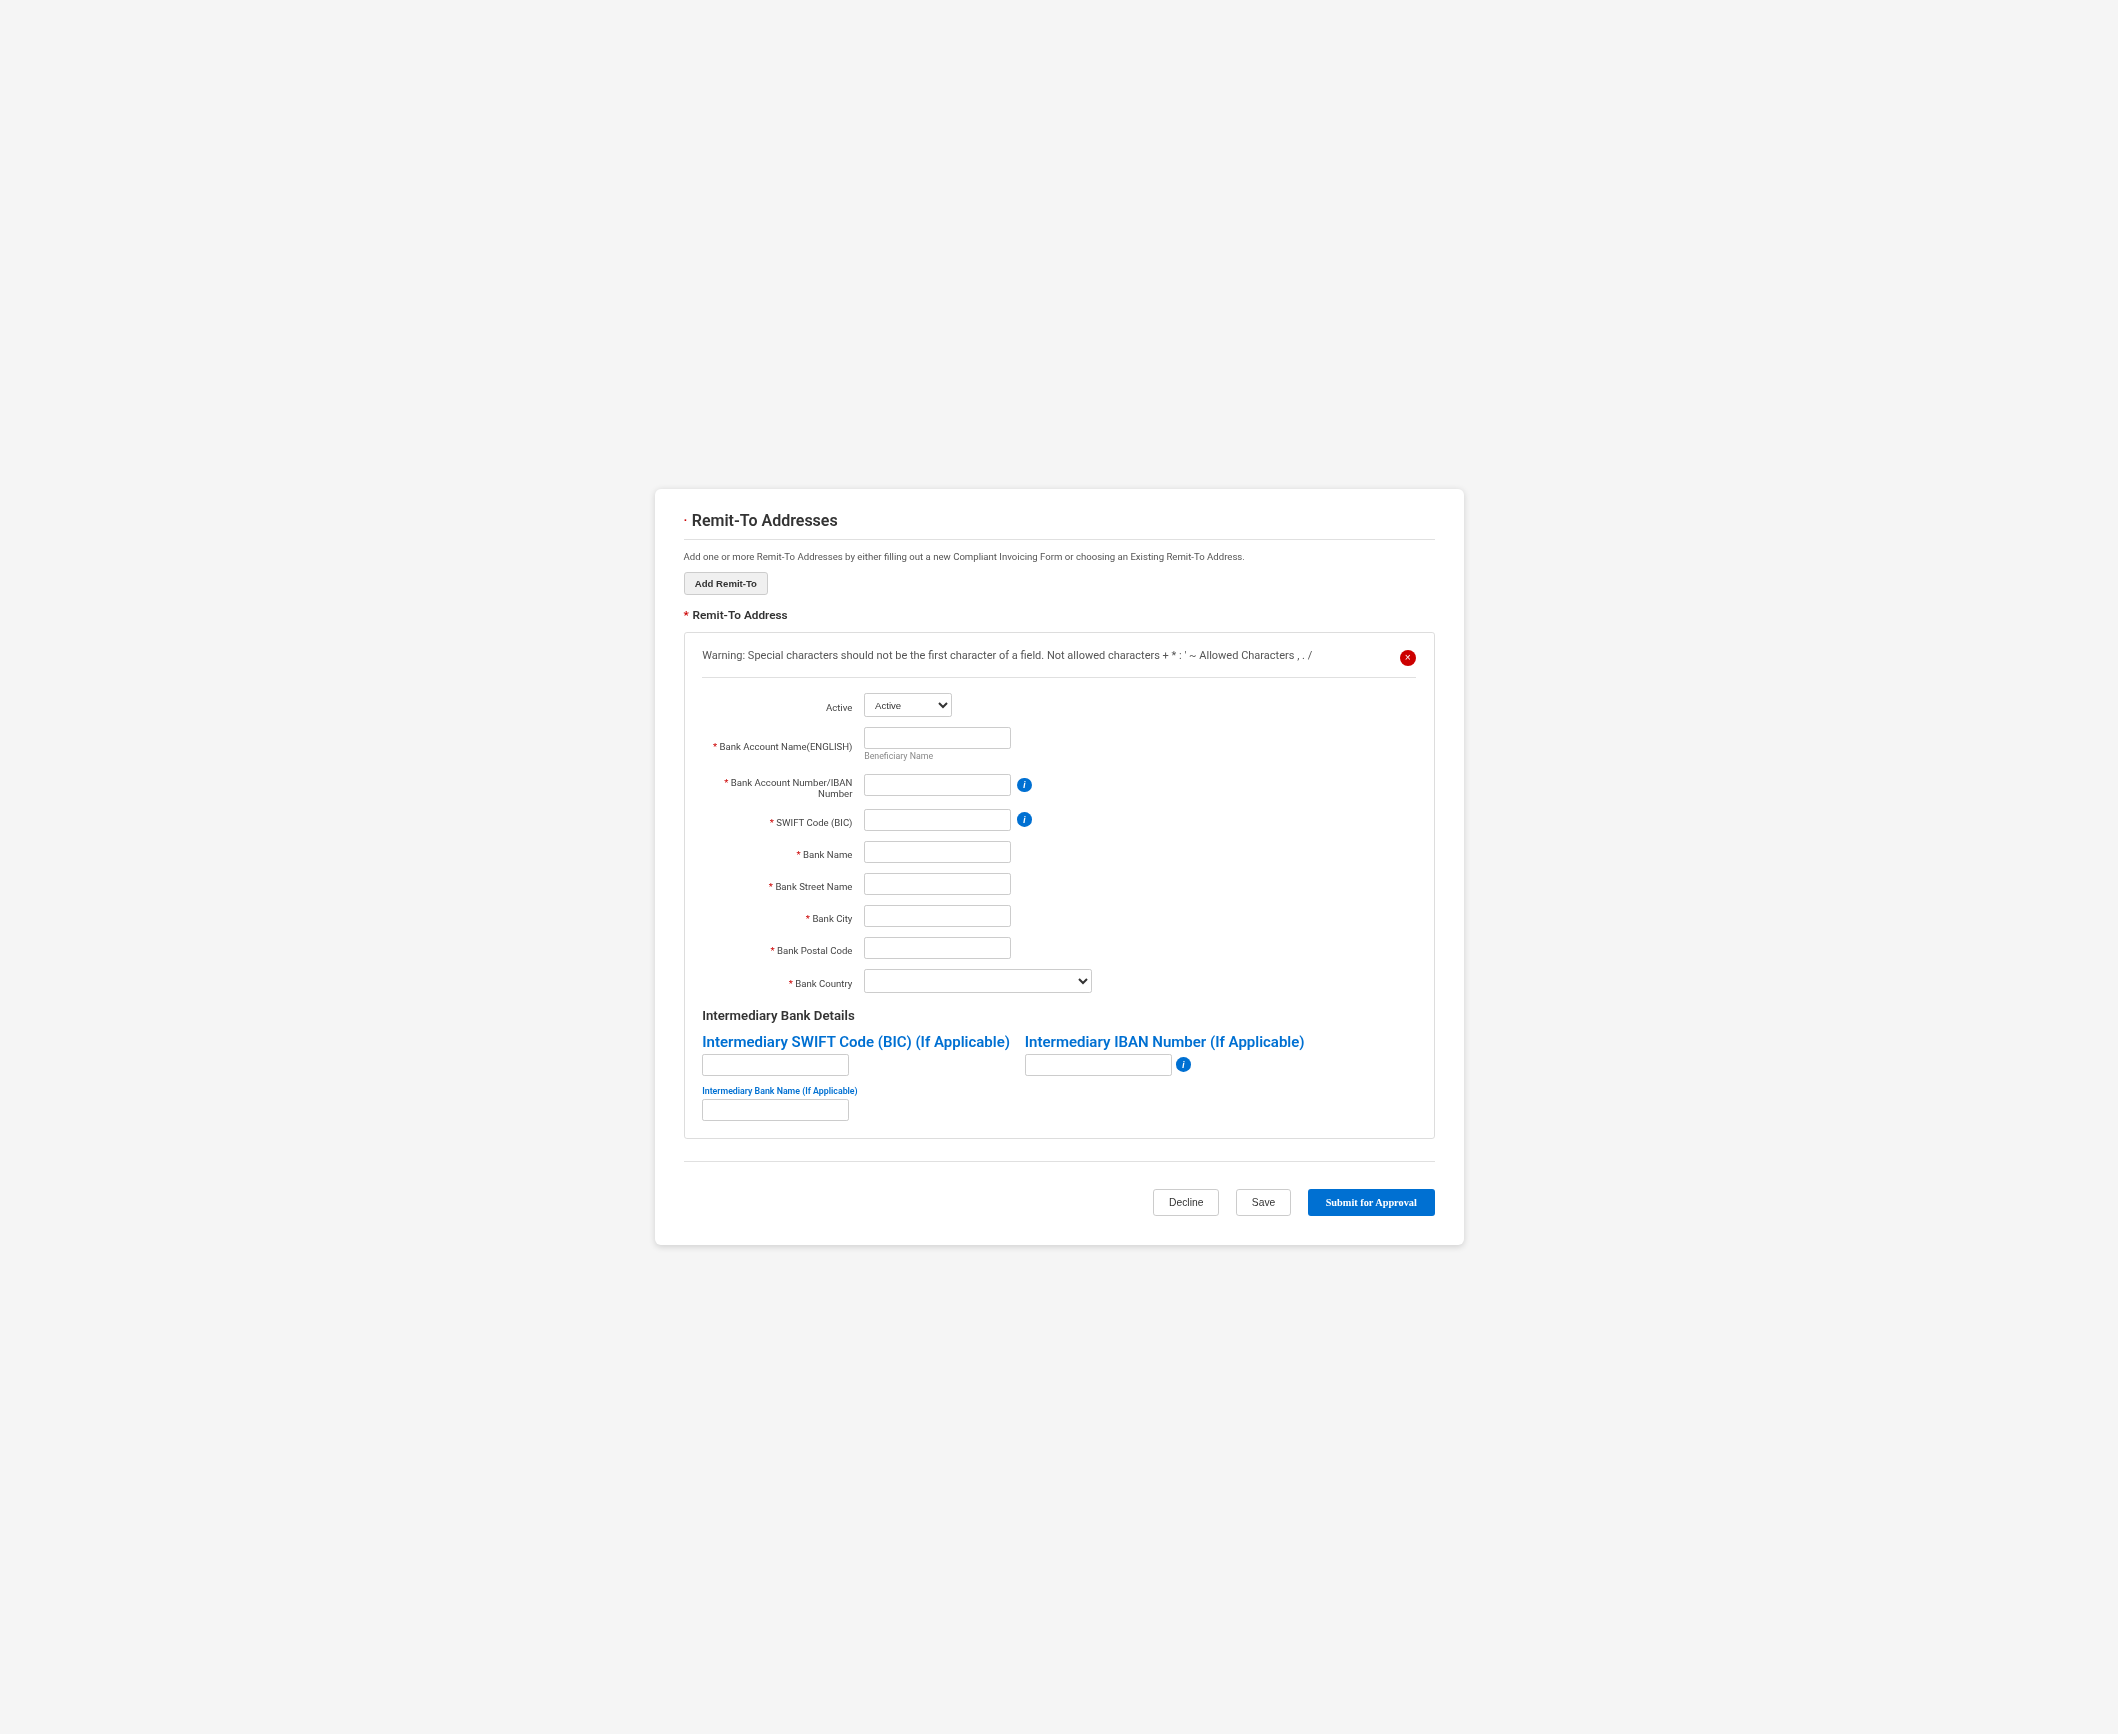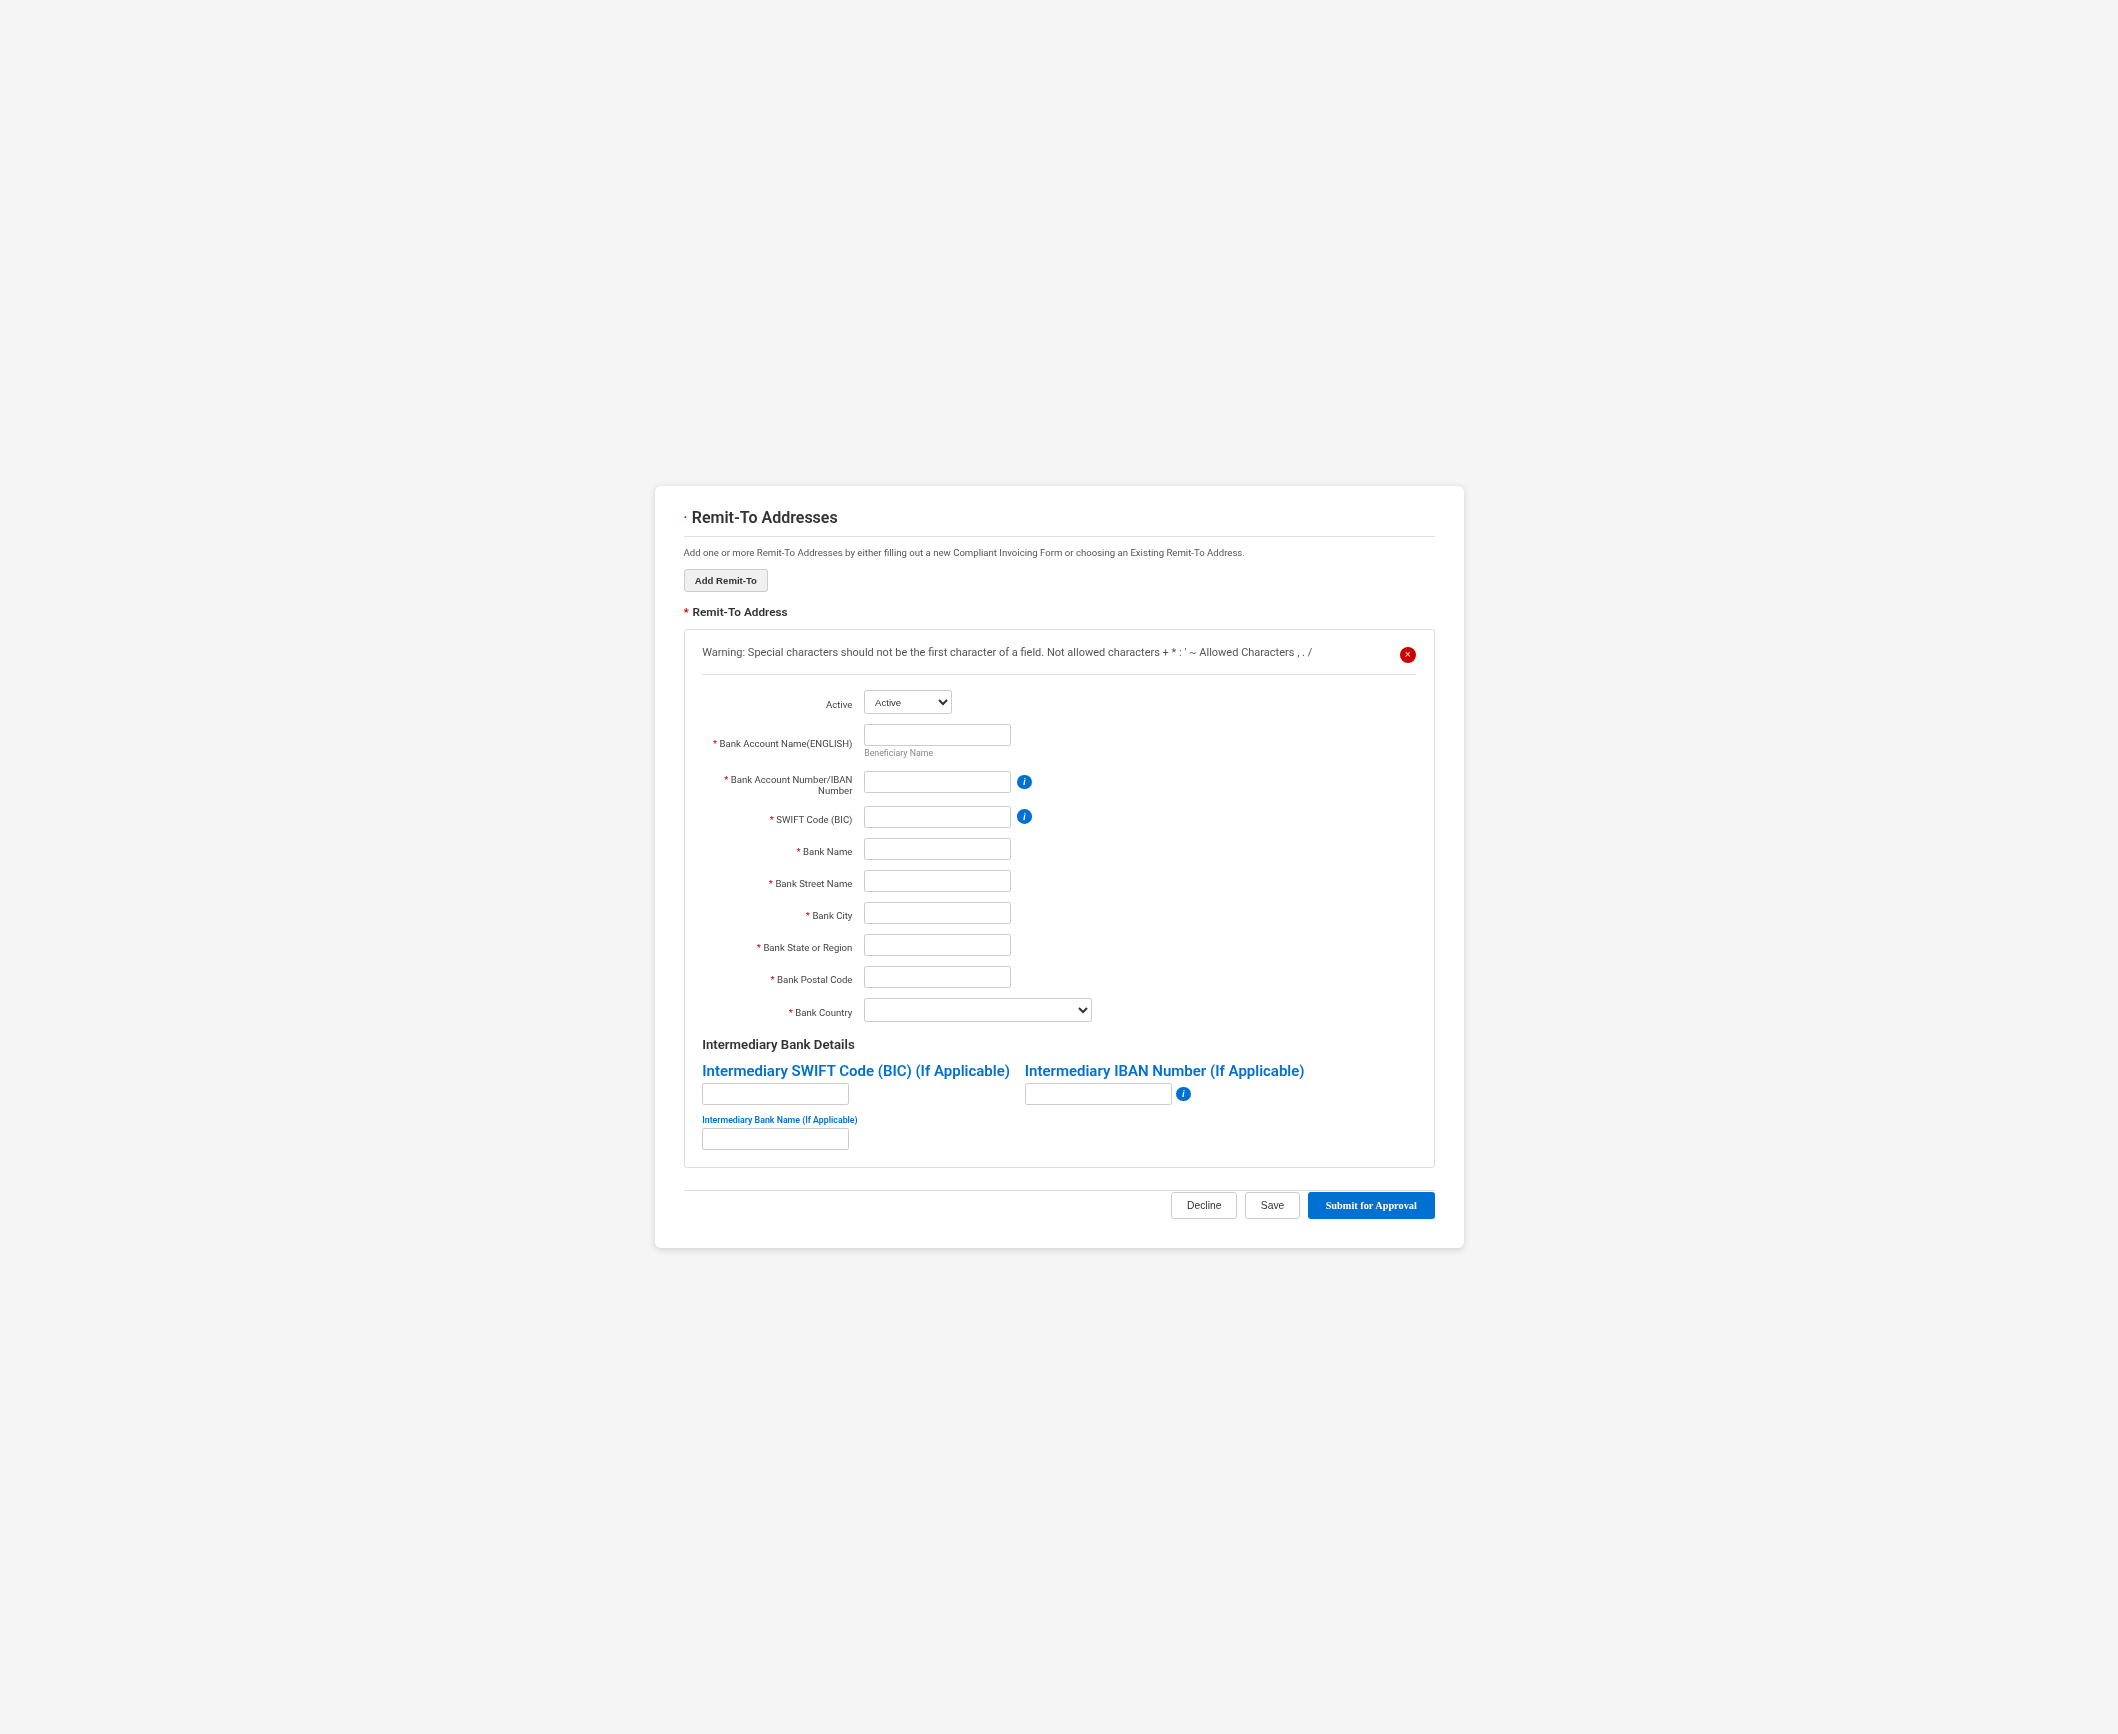--- a/index.html
+++ b/index.html
@@ -197,23 +197,23 @@
       justify-content: space-between;
     }
     .intermediary-col-full label {
       font-size: 8.8px;
       color: #0070d2;
       font-weight: 600;
     }
     .footer-actions {
       display: flex;
       justify-content: flex-end;
-      gap: 8px;
+      gap: 17px;
       margin-top: 22px;
-      padding-top: 1px;
+      padding-top: 27px;
       border-top: 0.7px solid #e0e0e0;
     }
     .btn-decline {
       background: #fff;
       border: 0.7px solid #ccc;
       border-radius: 2.9px;
       padding: 6.6px 14.7px;
       font-size: 10.3px;
       color: #333;
       cursor: pointer;
@@ -344,29 +344,20 @@
     <div class="form-row">
       <div class="form-label">
         <span class="req">*</span>
         <span>Bank City</span>
       </div>
       <div class="form-field">
         <input type="text" class="input-medium" style="">
       </div>
     </div>
 
-    <div class="form-row">
-      <div class="form-label">
-        <span class="req">*</span>
-        <span>Bank State or Region</span>
-      </div>
-      <div class="form-field">
-        <input type="text" class="input-medium" style="">
-      </div>
-    </div>
 
     <div class="form-row">
       <div class="form-label">
         <span class="req">*</span>
         <span>Bank Postal Code</span>
       </div>
       <div class="form-field">
         <input type="text" class="input-medium" style="">
       </div>
     </div>

